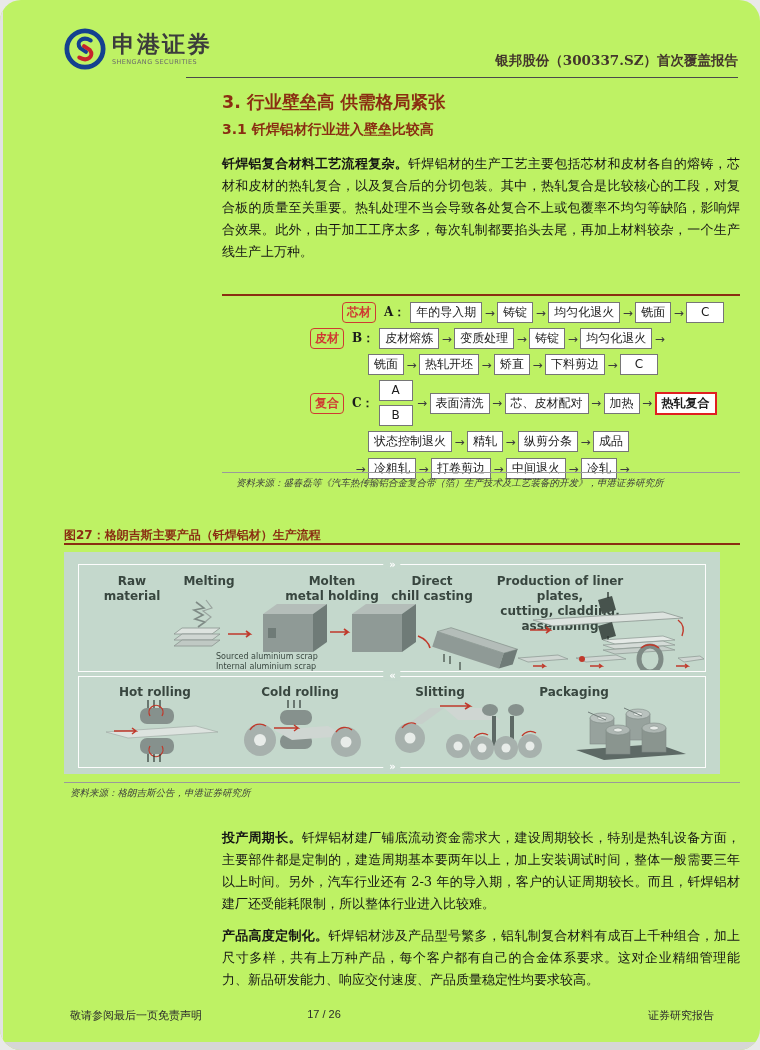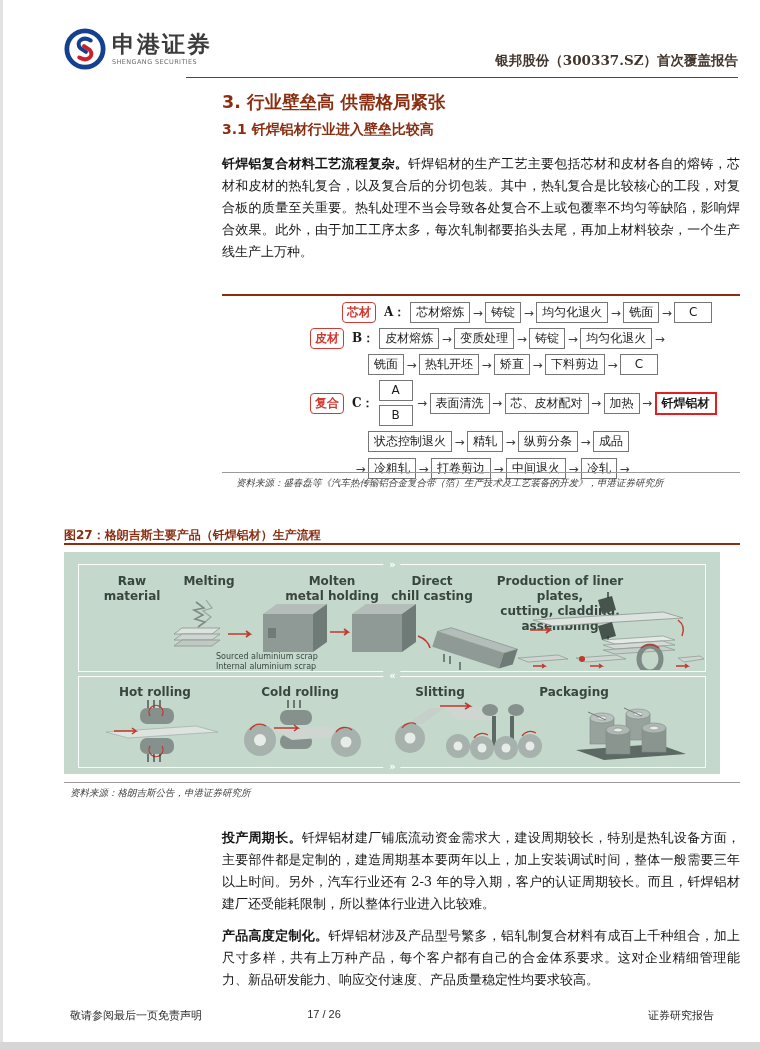--- a/index.html
+++ b/index.html
@@ -1,17 +1,17 @@
 <!DOCTYPE html>
 <html><head>
 <meta charset="utf-8">
 <style>
   html,body{margin:0;padding:0;background:#e9e9e9;}
-  .page{position:relative;width:760px;height:1050px;background:#ffffff;overflow:hidden;
-        font-family:"DejaVu Sans","Liberation Sans",sans-serif;}
+  .page{position:relative;width:760px;height:1050px;background:#bef264;overflow:hidden;
+        font-family:"DejaVu Sans","Liberation Sans",sans-serif;border-radius:21px;}
   .edge-left{position:absolute;left:0;top:0;width:3px;height:1050px;background:#e2e2e2;}
   .edge-bottom{position:absolute;left:0;top:1042px;width:760px;height:8px;background:#d6d6d6;}
 
   
   .hdr-logo{position:absolute;left:64px;top:28px;display:flex;align-items:center;}
   .logo-mark{width:42px;height:42px;}
   .brand{margin-left:6px;}
   .brand-cn{font-size:23px;font-weight:bold;color:#3c3c3c;letter-spacing:2px;line-height:24px;}
   .brand-en{font-size:6.5px;color:#6b6b6b;letter-spacing:.4px;margin-top:2px;}
   .hdr-title{position:absolute;right:22px;top:52px;font-family:"DejaVu Serif","Liberation Serif",serif;
@@ -90,21 +90,21 @@
   <div class="h2">3.1 钎焊铝材行业进入壁垒比较高</div>
 
   <div class="para p1"><b>钎焊铝复合材料工艺流程复杂。</b><span>钎焊铝材的生产工艺主要包括芯材和皮材各自的熔铸，芯材和皮材的热轧复合，以及复合后的分切包装。其中，热轧复合是比较核心的工段，对复合板的质量至关重要。热轧处理不当会导致各处复合不上或包覆率不均匀等缺陷，影响焊合效果。此外，由于加工工序太多，每次轧制都要掐头去尾，再加上材料较杂，一个生产线生产上万种。</span></div>
 
   <div class="figrule" style="left:222px;top:294px;width:518px;"></div>
 
   <div class="flow">
     <div class="fc-row" style="margin-left:120px;">
       <span class="tag">芯材</span>
       <span class="letter">A：</span>
-      <span class="fbox">芯材熔炼</span>
+      <span class="fbox">年的导入期</span>
         <span class="arr"></span>
       <span class="fbox">铸锭</span>
         <span class="arr"></span>
       <span class="fbox">均匀化退火</span>
         <span class="arr"></span>
       <span class="fbox">铣面</span>
         <span class="arr"></span>
       <span class="fbox cbox">C</span>
     </div>
     <div class="fc-row" style="margin-left:88px;">
@@ -137,21 +137,21 @@
         <span class="fbox">A</span>
         <span class="fbox">B</span>
       </span>
       <span class="arr"></span>
       <span class="fbox">表面清洗</span>
         <span class="arr"></span>
       <span class="fbox">芯、皮材配对</span>
         <span class="arr"></span>
       <span class="fbox">加热</span>
         <span class="arr"></span>
-      <span class="fbox hot">钎焊铝材</span>
+      <span class="fbox hot">热轧复合</span>
     </div>
     <div class="fc-row" style="margin-left:146px;">
       <span class="fbox">状态控制退火</span>
         <span class="arr"></span>
       <span class="fbox">精轧</span>
         <span class="arr"></span>
       <span class="fbox">纵剪分条</span>
         <span class="arr"></span>
       <span class="fbox">成品</span>
     </div>

